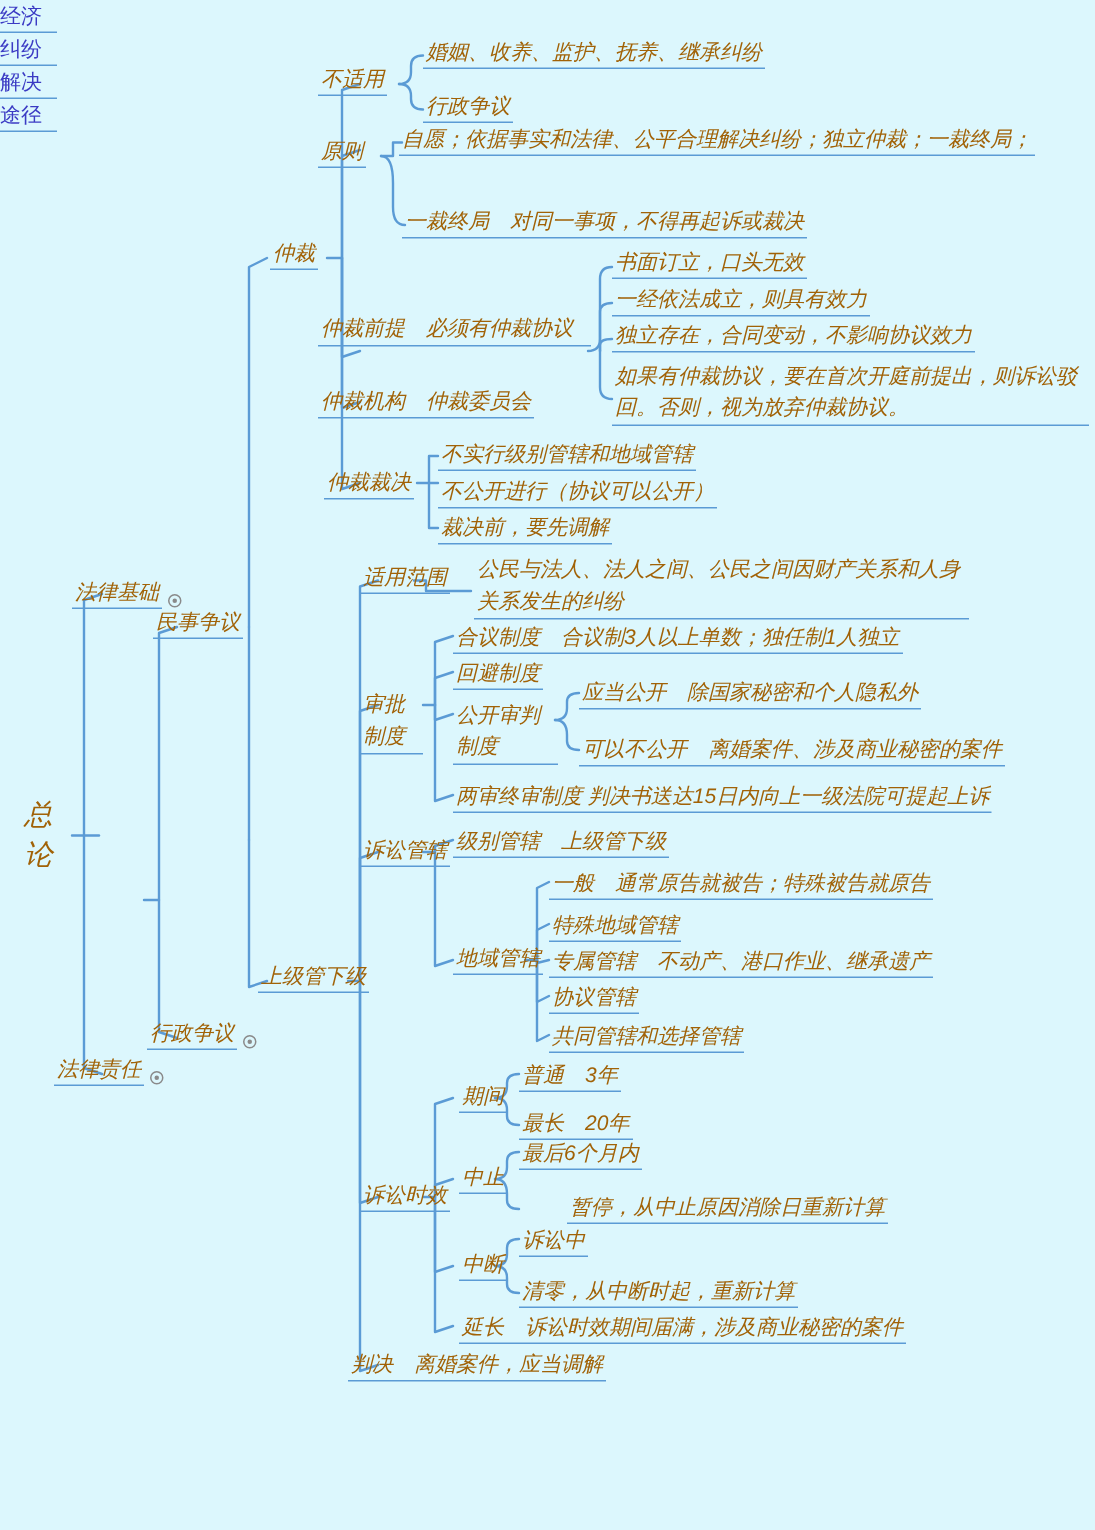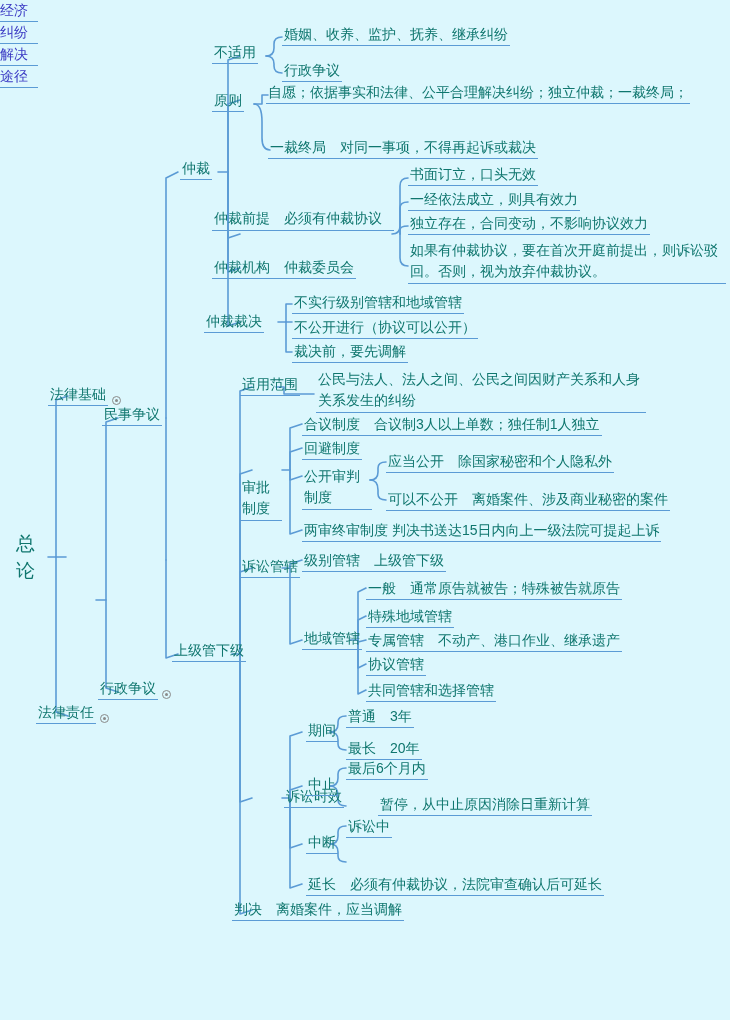--- a/index.html
+++ b/index.html
@@ -9,27 +9,28 @@
     background:#dcf7fd;
     font-family:"Liberation Sans","DejaVu Sans",sans-serif;
     overflow:hidden;
     position:relative;
   }
   #canvas{position:absolute;left:0;top:0;width:730px;height:1020px;}
   #svg-lines{position:absolute;left:0;top:0;width:730px;height:1020px;pointer-events:none;}
 
   .node{
     position:absolute;
-    color:#0f766e;
+    color:#a16207;
     font-size:14px;
     line-height:19px;
     white-space:pre-wrap;
     border-bottom:1.6px solid #5b9bd5;
     padding:0 2px 1px 2px;
     box-sizing:border-box;
+    font-style:italic;
   }
   .node.two-line{line-height:21px;}
   .root{
     border-bottom:none;
     font-size:19px;
     line-height:27px;
     letter-spacing:1px;
     font-weight:400;
   }
   .link-node{
@@ -172,56 +173,57 @@
   <div class="node" style="left:268px;top:138px;">一裁终局　对同一事项，不得再起诉或裁决</div>
 
   <div class="node two-line" style="left:212px;top:208px;width:182px;">仲裁前提　必须有仲裁协议</div>
   <div class="node" style="left:408px;top:165px;">书面订立，口头无效</div>
   <div class="node" style="left:408px;top:214px;">独立存在，合同变动，不影响协议效力</div>
   <div class="node" style="left:408px;top:190px;">一经依法成立，则具有效力</div>
   <div class="node two-line" style="left:408px;top:240px;width:318px;">如果有仲裁协议，要在首次开庭前提出，则诉讼驳回。否则，视为放弃仲裁协议。</div>
 
   <div class="node" style="left:212px;top:258px;">仲裁机构　仲裁委员会</div>
 
-  <div class="node" style="left:204px;top:312px;text-align:right;">仲裁裁决</div>
+  <div class="node" style="left:216px;top:312px;text-align:right;">仲裁裁决</div>
   <div class="node" style="left:292px;top:318px;">不公开进行（协议可以公开）</div>
   <div class="node" style="left:292px;top:293px;">不实行级别管辖和地域管辖</div>
   <div class="node" style="left:292px;top:342px;">裁决前，要先调解</div>
 
   <div class="node" style="left:172px;top:641px;">上级管下级</div>
 
   <div class="node" style="left:240px;top:375px;">适用范围</div>
   <div class="node two-line" style="left:316px;top:369px;width:330px;">公民与法人、法人之间、公民之间因财产关系和人身关系发生的纠纷</div>
 
-  <div class="node two-line" style="left:240px;top:477px;width:42px;">审批制度</div>
+  <div class="node two-line" style="left:240px;top:459px;width:42px;">审批制度</div>
   <div class="node" style="left:302px;top:415px;">合议制度　合议制3人以上单数；独任制1人独立</div>
   <div class="node" style="left:302px;top:439px;">回避制度</div>
   <div class="node two-line" style="left:302px;top:466px;width:70px;">公开审判制度</div>
   <div class="node" style="left:386px;top:452px;">应当公开　除国家秘密和个人隐私外</div>
   <div class="node" style="left:386px;top:490px;">可以不公开　离婚案件、涉及商业秘密的案件</div>
   <div class="node" style="left:302px;top:521px;">两审终审制度 判决书送达15日内向上一级法院可提起上诉</div>
 
   <div class="node" style="left:240px;top:557px;">诉讼管辖</div>
   <div class="node" style="left:302px;top:551px;">级别管辖　上级管下级</div>
   <div class="node" style="left:302px;top:629px;">地域管辖</div>
   <div class="node" style="left:366px;top:579px;">一般　通常原告就被告；特殊被告就原告</div>
   <div class="node" style="left:366px;top:607px;">特殊地域管辖</div>
   <div class="node" style="left:366px;top:631px;">专属管辖　不动产、港口作业、继承遗产</div>
   <div class="node" style="left:366px;top:655px;">协议管辖</div>
   <div class="node" style="left:366px;top:681px;">共同管辖和选择管辖</div>
 
-  <div class="node" style="left:240px;top:787px;margin-left:44px;">诉讼时效</div>
+  <div class="node" style="left:240px;top:787px;">诉讼时效</div>
 
   <div class="node" style="left:306px;top:721px;">期间</div>
   <div class="node" style="left:346px;top:707px;">普通　3年</div>
   <div class="node" style="left:346px;top:739px;">最长　20年</div>
 
   <div class="node" style="left:306px;top:775px;">中止</div>
   <div class="node" style="left:346px;top:759px;">最后6个月内</div>
   <div class="node" style="left:346px;top:795px;margin-left:32px;">暂停，从中止原因消除日重新计算</div>
 
   <div class="node" style="left:306px;top:833px;">中断</div>
   <div class="node" style="left:346px;top:817px;">诉讼中</div>
-
-  <div class="node" style="left:306px;top:875px;">延长　必须有仲裁协议，法院审查确认后可延长</div>
+  <div class="node" style="left:346px;top:851px;">清零，从中断时起，重新计算</div>
+
+  <div class="node" style="left:306px;top:875px;">延长　诉讼时效期间届满，涉及商业秘密的案件</div>
 
   <div class="node" style="left:232px;top:900px;">判决　离婚案件，应当调解</div>
 </div>
 
 </body></html>

